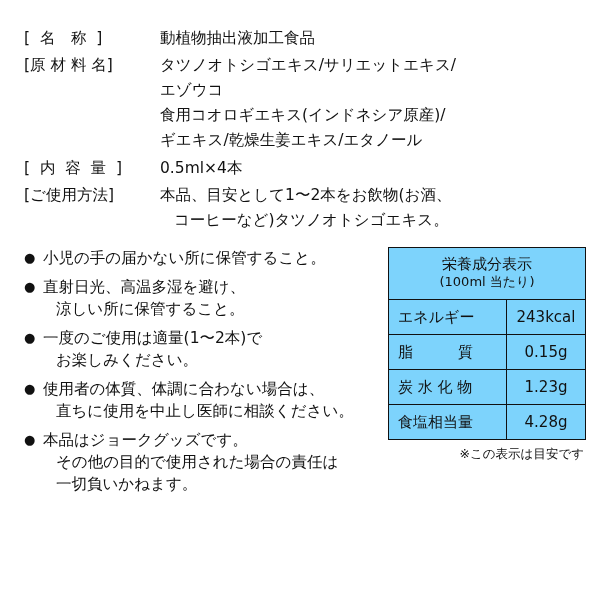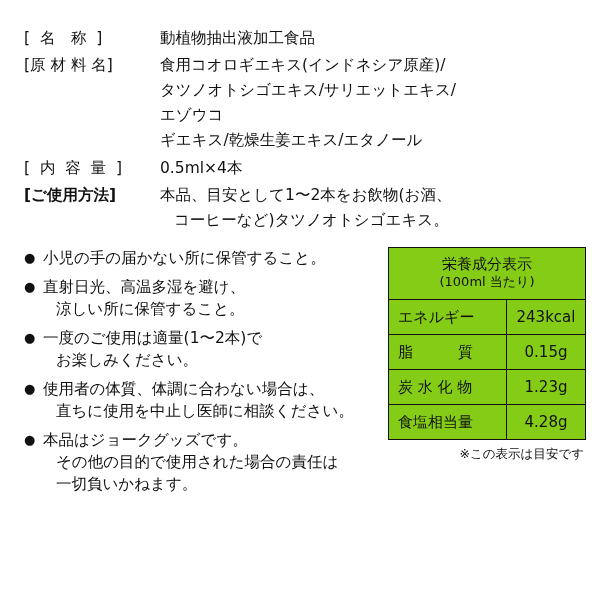--- a/index.html
+++ b/index.html
@@ -33,21 +33,21 @@
     margin-bottom: 2px;
   }
   .spec-label {
     white-space: pre;
     flex: 0 0 auto;
     letter-spacing: 0px;
   }
   .spec-label.w-name { width: 128px; }
   .spec-label.w-ing  { width: 128px; }
   .spec-label.w-vol  { width: 128px; }
-  .spec-label.w-use  { width: 128px; font-weight: bold; }
+  .spec-label.w-use  { width: 128px; }
   .spec-value {
     flex: 1 1 auto;
     margin-left: 8px;
   }
   .spec-value .ln { display: block; }
   .use-value .ln + .ln { padding-left: 14px; }
 
   
   .lower {
     margin-top: 14px;
@@ -83,21 +83,21 @@
   
   .nutri-wrap {
     flex: 0 0 auto;
     margin-left: 12px;
     width: 198px;
   }
   table.nutri {
     border-collapse: collapse;
     width: 198px;
     font-size: 15px;
-    background: #84cc16;
+    background: #7dd3fc;
   }
   table.nutri td {
     border: 1px solid #111;
     padding: 6px 4px;
     height: 22px;
   }
   table.nutri td.head {
     text-align: center;
     line-height: 1.3;
     padding: 7px 4px 8px 4px;
@@ -130,22 +130,22 @@
     <div class="spec-row">
       <span class="spec-label w-name">[  名　称  ]</span>
       <span class="spec-value">
         <span class="ln">動植物抽出液加工食品</span>
       </span>
     </div>
 
     <div class="spec-row">
       <span class="spec-label w-ing">[原 材 料 名]</span>
       <span class="spec-value">
+        <span class="ln">タツノオトシゴエキス/サリエットエキス/エゾウコ</span>
         <span class="ln">食用コオロギエキス(インドネシア原産)/</span>
-        <span class="ln">タツノオトシゴエキス/サリエットエキス/エゾウコ</span>
         <span class="ln">ギエキス/乾燥生姜エキス/エタノール</span>
       </span>
     </div>
 
     <div class="spec-row">
       <span class="spec-label w-vol">[  内  容  量  ]</span>
       <span class="spec-value">
         <span class="ln">0.5ml×4本</span>
       </span>
     </div>

